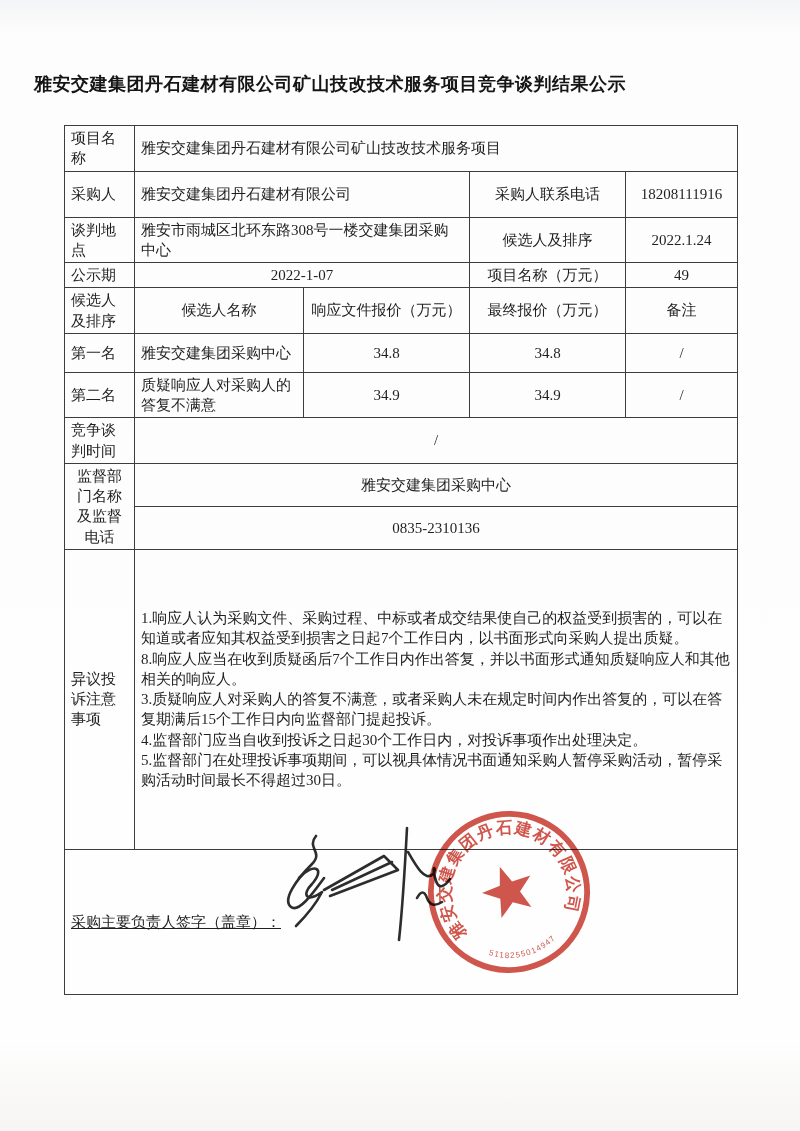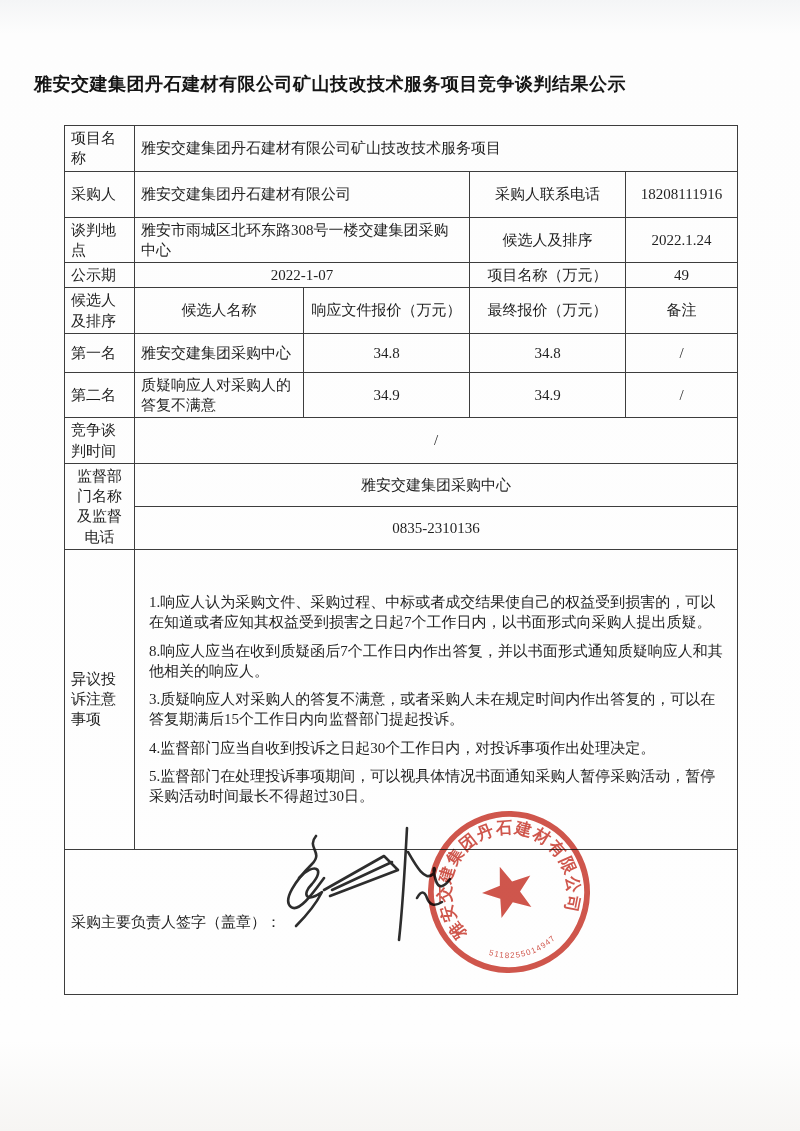--- a/index.html
+++ b/index.html
@@ -24,23 +24,23 @@
     border:1.6px solid #3d3d3d;
     font-size:15px;line-height:1.35;
     padding:2px 6px;vertical-align:middle;
     word-break:break-all;
   }
   td.lbl{padding-left:5px;padding-right:3px;}
   td.c{text-align:center;}
   td.objection{
     text-align:left;padding:10px 9px;line-height:1.62;
   }
-  td.objection div{margin:8px;}
+  td.objection div{margin:0;}
   td.sign{
-    padding-left:8px;vertical-align:middle;font-size:15px;
+    padding-left:8px;vertical-align:middle;font-size:15px;text-decoration:underline;
   }
   .signature-svg{position:absolute;left:266px;top:818px;opacity:.92;}
   .seal{
     position:absolute;left:423px;top:806px;width:172px;height:172px;
     transform:rotate(-20deg);
     opacity:.86;mix-blend-mode:multiply;
   }
   .seal svg{width:172px;height:172px;display:block;}
   .seal text{font-family:"Liberation Sans","DejaVu Sans",sans-serif;font-weight:700;}
   .seal .company-arc-text{font-size:16.5px;letter-spacing:1.5px;}

